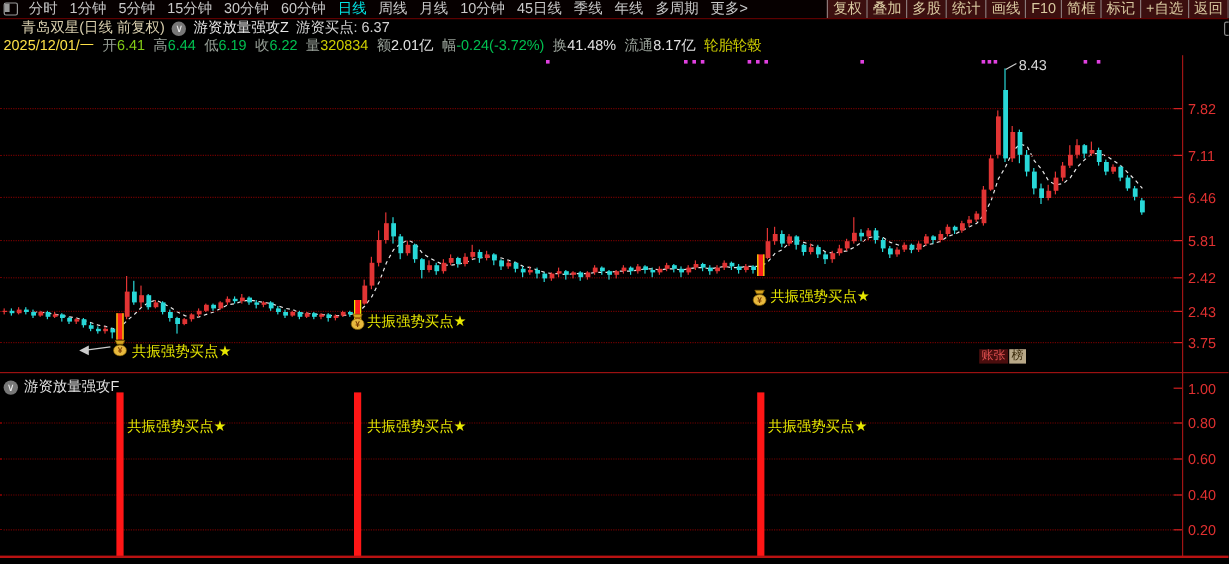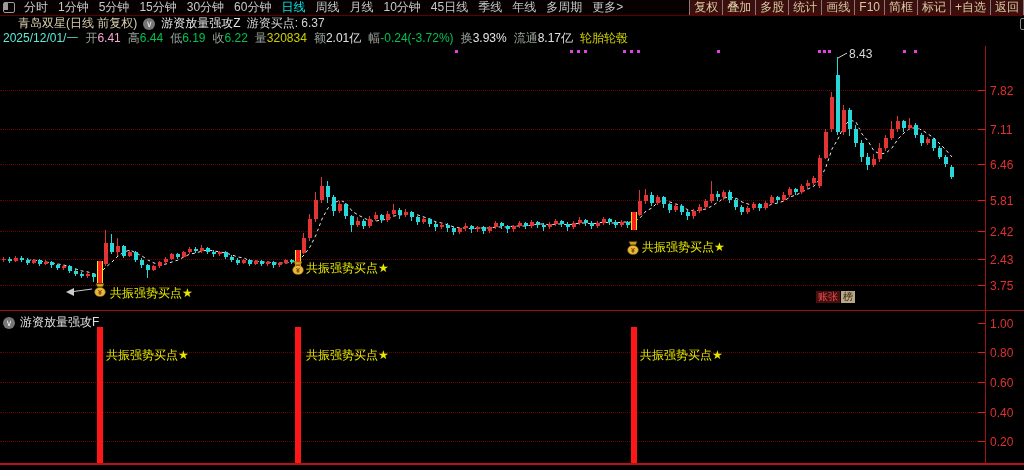--- a/index.html
+++ b/index.html
@@ -22,21 +22,21 @@
   #stock-title{color:#d8cfae;}
   .chev-circle{display:inline-block;width:12px;height:12px;border-radius:50%;background:#777;
                color:#eee;font-size:9px;line-height:12px;text-align:center;}
   #indicator-name{color:#e6e6e6;}
   #buy-point{color:#d4d4d4;}
   #panel-icon{margin-left:auto;width:14px;height:10px;border:1px solid #8a8a8a;border-radius:2px;position:relative;}
   #panel-icon::after{content:"";position:absolute;right:0;top:0;width:5px;height:8px;background:#8a8a8a;}
   
   #infobar{position:absolute;left:3px;top:31px;width:1018px;height:15px;display:flex;align-items:center;
            gap:7px;white-space:nowrap;}
-  #info-date{color:#5eead4;}
+  #info-date{color:#fde047;}
   .info-label{color:#98a098;}
   #info-sector{color:#cfcf00;}
   
   #main-chart{position:absolute;left:0;top:46px;width:1024px;height:264px;padding-left:40px;}
   #sub-chart{position:absolute;left:0;top:310px;width:1024px;height:153px;border-top:1px solid #9b1111;}
   #bottom-line{position:absolute;left:0;top:463px;width:1024px;height:2px;background:#b91212;}
   #axis-line{position:absolute;left:985px;top:46px;width:1px;height:418px;background:#a01414;}
   .hgrid{position:absolute;left:0;width:984px;height:0;border-top:1px dotted #6e0000;}
   .ytick{position:absolute;left:978px;width:7px;height:1px;background:#d02020;}
   .ylab{position:absolute;left:990px;color:#e03030;transform:translateY(-6px);}
@@ -100,28 +100,28 @@
     <span id="stock-title">青岛双星(日线 前复权)</span>
     <span class="chev-circle">∨</span>
     <span id="indicator-name">游资放量强攻Z</span>
     <span id="buy-point">游资买点: 6.37</span>
     <span id="panel-icon"></span>
   </div>
 
   <div id="infobar">
     <span id="info-date">2025/12/01/一</span>
     <span id="info-fields" style="display:flex;gap:7px;">
-        <span><span class="info-label">开</span><span style="color: #f9a8d4;">6.41</span></span>
+        <span><span class="info-label">开</span><span style="color: #84cc16;">6.41</span></span>
         <span><span class="info-label">高</span><span style="color: rgb(0, 192, 80);">6.44</span></span>
         <span><span class="info-label">低</span><span style="color: rgb(0, 192, 80);">6.19</span></span>
         <span><span class="info-label">收</span><span style="color: rgb(0, 192, 80);">6.22</span></span>
         <span><span class="info-label">量</span><span style="color: rgb(207, 207, 0);">320834</span></span>
         <span><span class="info-label">额</span><span style="color: rgb(226, 226, 226);">2.01亿</span></span>
         <span><span class="info-label">幅</span><span style="color: rgb(0, 192, 80);">-0.24(-3.72%)</span></span>
-        <span><span class="info-label">换</span><span style="color: rgb(226, 226, 226);">3.93%</span></span>
+        <span><span class="info-label">换</span><span style="color: rgb(226, 226, 226);">41.48%</span></span>
         <span><span class="info-label">流通</span><span style="color: rgb(226, 226, 226);">8.17亿</span></span>
       </span>
     <span id="info-sector">轮胎轮毂</span>
   </div>
 
   <div id="main-chart">
     <svg id="overlay-svg" width="985" height="264">
         <polyline points="28,214 34,214 40,215 46,216 52,217 58,218 64,219 70,221 76,223 82,225 88,226 94,228 100,227 106,221 112,216 118,210 124,206 130,204 136,207 142,210 148,214 154,217 160,219 166,218 172,216 178,214 184,211 190,208 196,207 202,205 208,204 214,205 220,206 226,207 232,209 238,211 244,212 250,215 256,215 262,216 268,216 274,217 280,217 286,217 292,216 298,215 304,209 310,201 316,189 322,173 328,162 334,157 340,154 346,157 352,165 358,169 364,172 370,175 376,175 382,174 388,173 394,170 400,169 406,168 412,168 418,169 424,171 430,173 436,176 442,177 448,179 454,181 460,182 466,182 472,183 478,182 484,182 490,182 496,181 502,181 508,181 514,180 520,180 526,180 532,179 538,178 544,178 550,179 556,178 562,178 568,179 574,178 580,177 586,177 592,178 598,177 604,176 610,177 616,177 622,176 628,176 634,176 640,172 646,165 652,162 658,156 664,154 670,156 676,158 682,160 688,164 694,165 700,164 706,163 712,160 718,156 724,152 730,151 736,152 742,156 748,158 754,160 760,162 766,161 772,158 778,157 784,155 790,151 796,149 802,146 808,143 814,140 820,133 826,121 832,103 838,93 844,80 850,74 856,76 862,88 868,95 874,105 880,108 886,107 892,102 898,93 904,87 910,82 916,82 922,84 928,88 934,92 940,98 946,104 952,111" fill="none" stroke="#e8e8e8" stroke-width="1" stroke-dasharray="3,3"></polyline>
         <line x1="838" y1="12" x2="847" y2="7" stroke="#cccccc"></line>
         <line x1="70" y1="246" x2="92" y2="243" stroke="#cccccc"></line>

